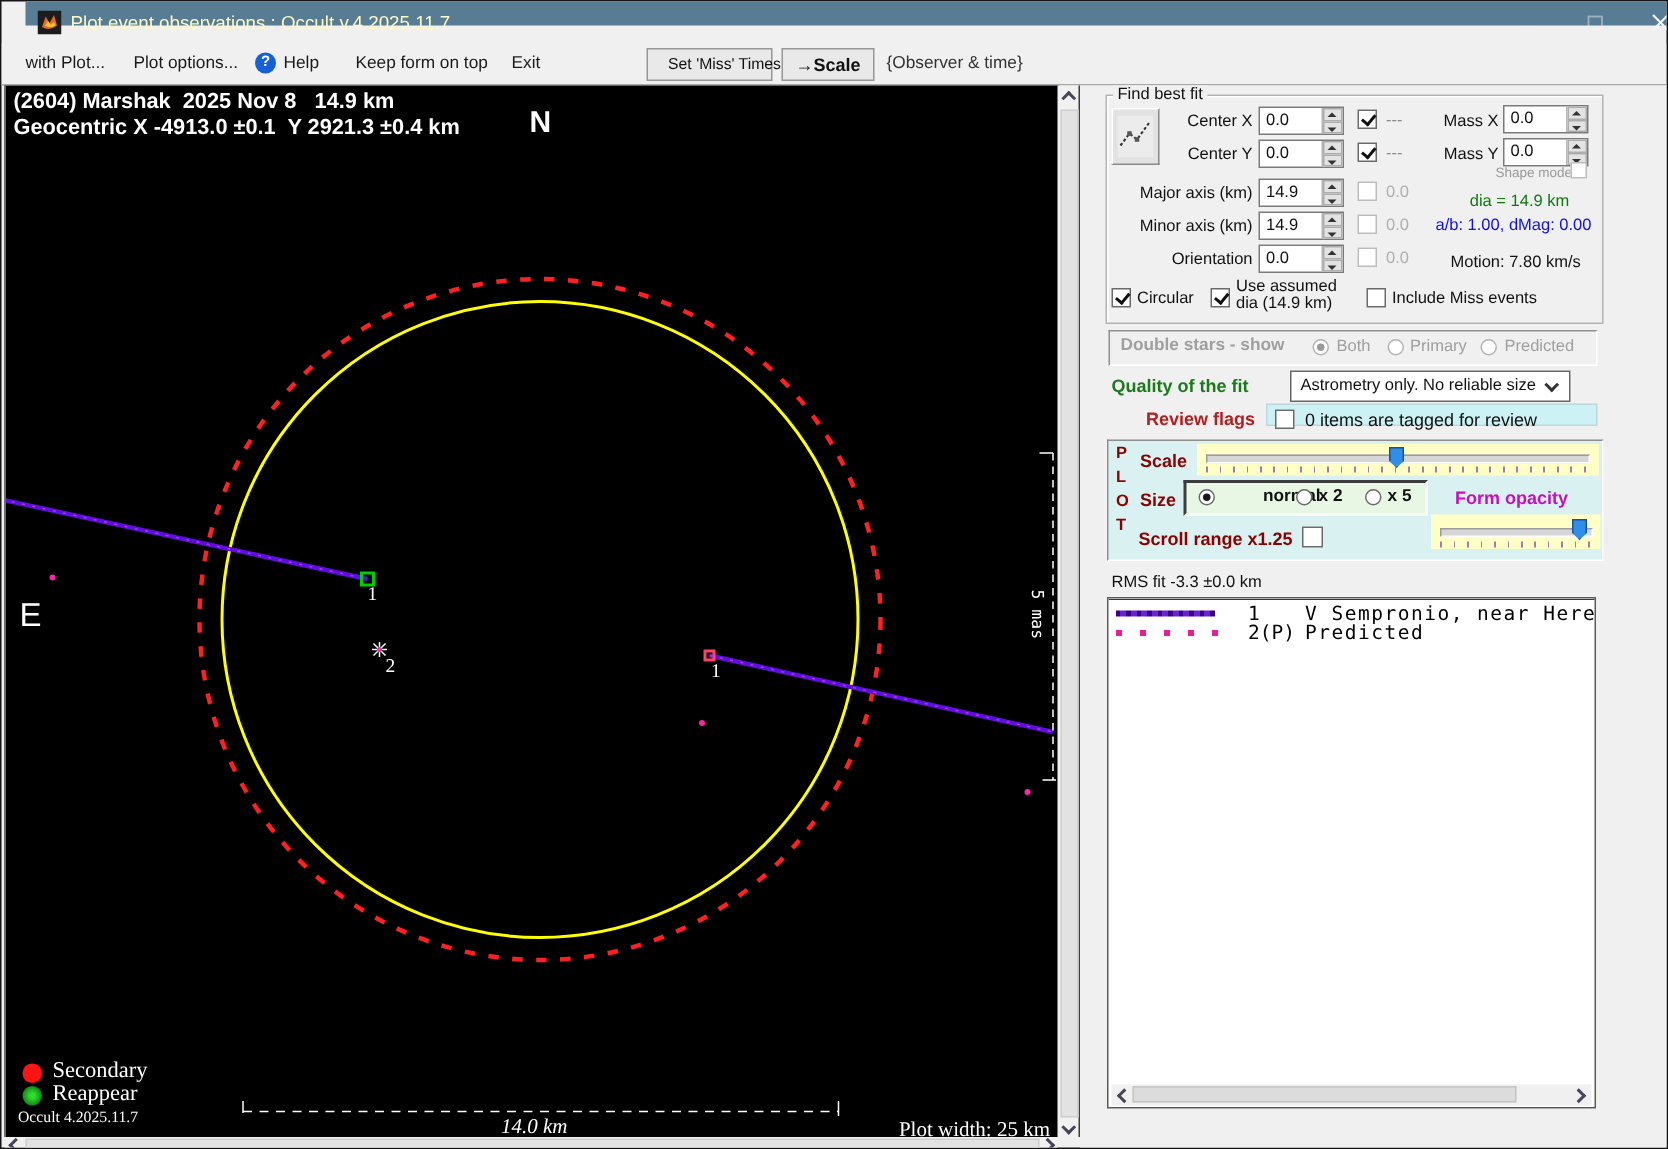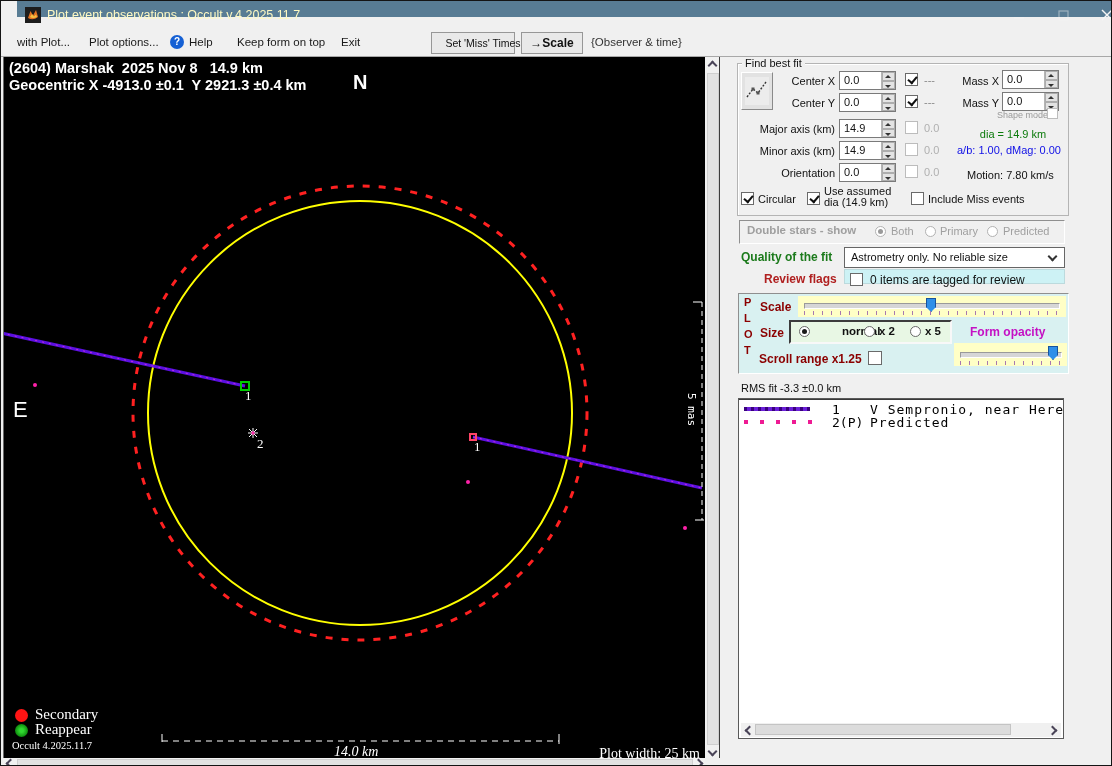--- a/index.html
+++ b/index.html
@@ -265,21 +265,21 @@
     <div class="abs sunken" style="left:19px;top:163px;width:324px;height:22px;"></div>
     <span class="lbl" style="left:27px;top:167px;font-weight:bold;font-size:11.5px;color:#9f9f9f;" data-bind="double_stars.label">Double stars - show</span>
     <span class="radio dis sel" style="left:155px;top:169px;"></span>
     <span class="lbl" style="left:171px;top:168px;color:#9f9f9f;" data-bind="double_stars.options.0">Both</span>
     <span class="radio dis" style="left:205px;top:169px;"></span>
     <span class="lbl" style="left:220px;top:168px;color:#9f9f9f;" data-bind="double_stars.options.1">Primary</span>
     <span class="radio dis" style="left:267px;top:169px;"></span>
     <span class="lbl" style="left:283px;top:168px;color:#9f9f9f;" data-bind="double_stars.options.2">Predicted</span>
 
     <span class="lbl" style="left:21px;top:193px;font-weight:bold;font-size:12px;color:#1b7a1b;" data-bind="quality.label">Quality of the fit</span>
-    <div class="abs" style="left:124px;top:190px;width:221px;height:21px;background:#fff;border:1px solid #666;box-sizing:border-box;">
+    <div class="abs" style="left:140px;top:190px;width:187px;height:21px;background:#fff;border:1px solid #666;box-sizing:border-box;">
       <span class="lbl" style="left:6px;top:3px;" data-bind="quality.value">Astrometry only. No reliable size</span>
       <i class="chev d" style="right:8px;top:5px;border-color:#333;"></i>
     </div>
 
     <span class="lbl" style="left:44px;top:215px;font-weight:bold;font-size:12px;color:#b02020;" data-bind="review.label">Review flags</span>
     <div class="abs" style="left:124px;top:212px;width:221px;height:15px;background:#cdf2f5;border:1px solid #bcdadd;box-sizing:border-box;">
       <span class="cb" style="left:5px;top:3px;"></span>
       <span class="lbl" style="left:25px;top:3px;font-size:12px;" data-bind="review.text">0 items are tagged for review</span>
     </div>
 

